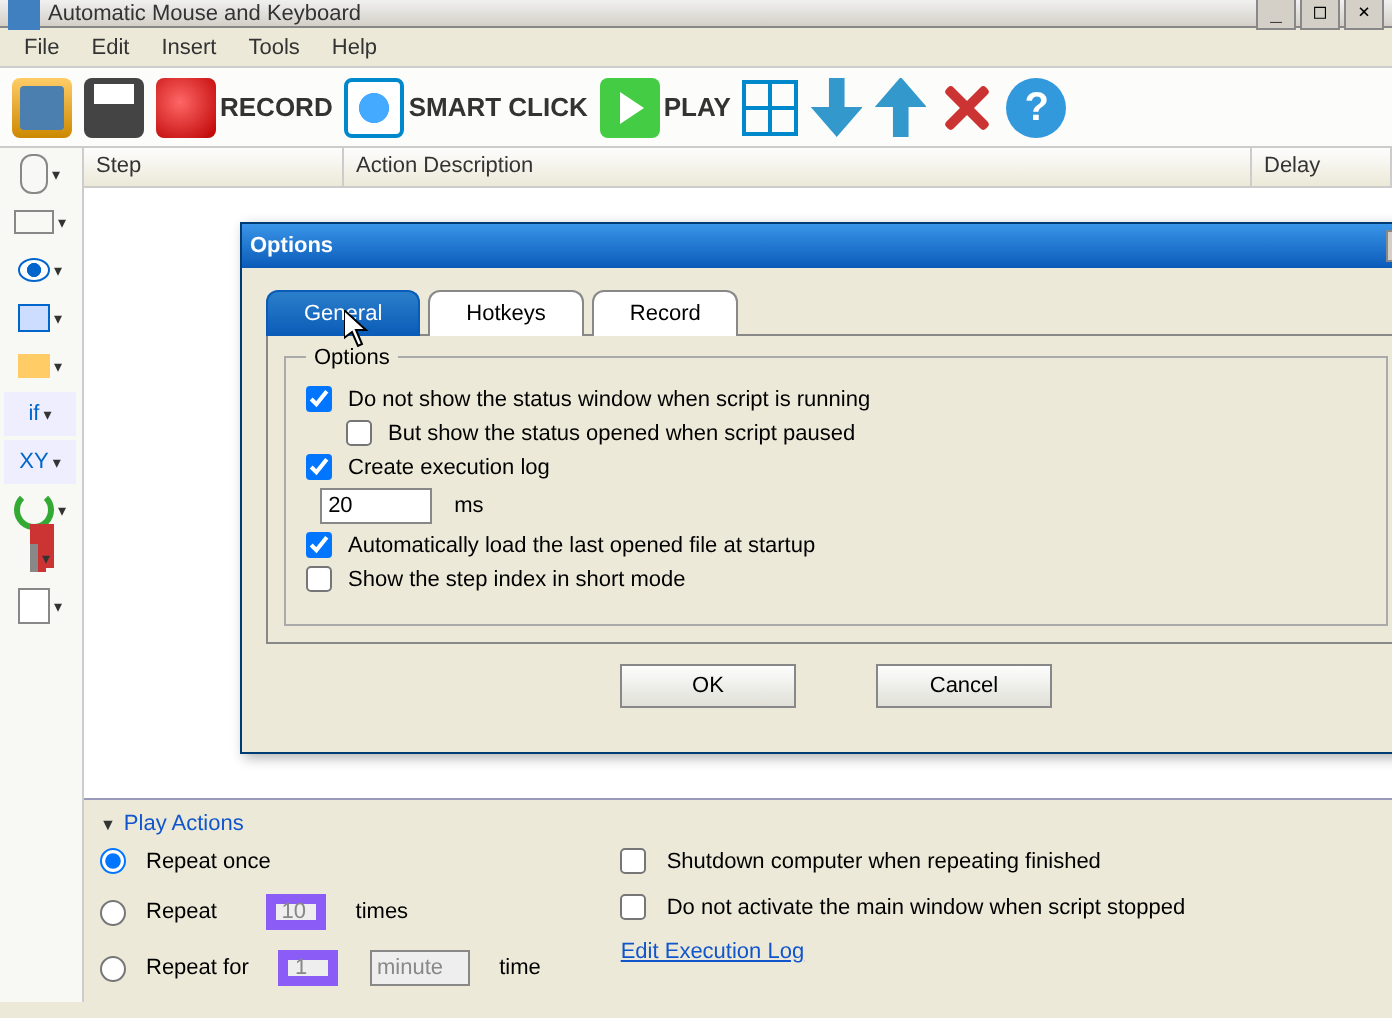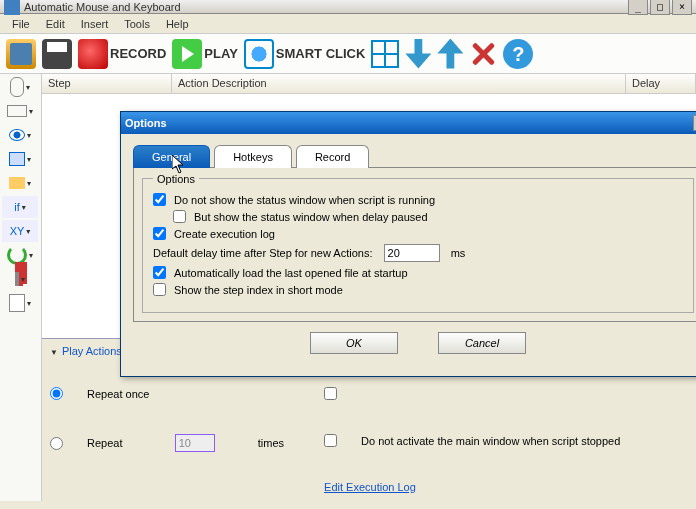--- a/index.html
+++ b/index.html
@@ -59,23 +59,23 @@
 .colheads div { border-right:1px solid #ccc; padding:3px 6px; color:#333; }
 .ch-step{width:130px;} .ch-action{flex:1;} .ch-delay{width:70px;}
 .listarea { flex:1; background:#fff; position:relative; }
 
 
 .playopts { border-top:1px solid #99b; background:#ece9d8; padding:4px 8px 8px; }
 .po-head { color:#15c; padding:2px 0 6px; }
 .po-head::before { content:"▼"; font-size:8px; margin-right:4px; color:#333; }
 .po-body { display:flex; gap:40px; }
 .po-col { display:flex; flex-direction:column; gap:10px; }
-.po-row { display:flex; align-items:center; gap:20px;margin-top:24px; }
+.po-row { display:flex; align-items:center; gap:6px; }
 input[type=radio],input[type=checkbox]{margin-right:4px;}
-.spin{width:40px;height:18px;border:1px solid #8b5cf6;background:#fff;display:inline-flex;align-items:center;padding:0 3px;}
+.spin{width:30px;height:18px;border:5px solid #8b5cf6;background:#fff;display:inline-flex;align-items:center;padding:0 3px;}
 .spin.dis,.sel.dis{background:#eee;color:#888;}
 .sel{width:50px;height:18px;border:1px solid #888;background:#fff;display:inline-flex;align-items:center;padding:0 3px;}
 .link{color:#15c;text-decoration:underline;cursor:pointer;}
 
 
 .dialog { position:absolute; left:120px; top:111px; width:596px; background:#ece9d8; border:1px solid #003c74; box-shadow:2px 2px 6px rgba(0,0,0,.3); }
 .dlg-title { background:linear-gradient(to bottom,#3a95e8,#0a5bb8); color:#fff; height:22px; display:flex; align-items:center; padding:0 4px; font-weight:bold; }
 .dlg-title .t{flex:1;}
 .dlg-close{width:18px;height:16px;background:#d4d0c8;border:1px solid #888;color:#000;text-align:center;line-height:13px;font-size:11px;}
 .dlg-body { padding:10px 12px; }
@@ -83,21 +83,21 @@
 .tab { padding:5px 18px; border:1px solid #888; border-bottom:none; border-radius:6px 6px 0 0; background:#fff; position:relative; top:1px; }
 .tab.active { background:linear-gradient(#2b7fc9,#0a5bb8); color:#fff; border-color:#0a5bb8; }
 .cursor { position:absolute; left:172px; top:155px; width:14px; height:20px; pointer-events:none; z-index:100; }
 .tabpanel { border:1px solid #888; background:#ece9d8; padding:8px; }
 .fieldset { border:1px solid #aaa; padding:8px 10px 12px; margin-top:2px; }
 .fieldset .legend { position:relative; top:-14px; background:#ece9d8; padding:0 4px; display:inline-block; }
 .opt-row { display:flex; align-items:center; gap:4px; margin:4px 0; }
 .opt-row.indent { margin-left:20px; }
 .txtinput { width:56px; height:18px; border:1px solid #888; background:#fff; padding:0 3px; }
 .dlg-btns { display:flex; justify-content:center; gap:40px; padding:10px 0 12px; }
-.btn { width:88px; height:22px; border:1px solid #888; background:linear-gradient(#fdfdfd,#e0e0d8); text-align:center; line-height:20px;font-style:italic; }
+.btn { width:88px; height:22px; border:1px solid #888; background:linear-gradient(#fdfdfd,#e0e0d8); text-align:center; line-height:20px; }
 </style>
 </head>
 <body>
 
 <div class="titlebar">
   <div class="icon"></div>
   <div class="title">Automatic Mouse and Keyboard</div>
   <div class="winbtns">
     <div class="winbtn">_</div>
     <div class="winbtn">□</div>
@@ -118,26 +118,26 @@
       <div class="ico ico-open"></div>
     </div>
   <div class="tbtn">
       <div class="ico ico-save"></div>
     </div>
   <div class="tbtn">
       <div class="ico ico-record"></div>
       <span class="lbl">RECORD</span>
     </div>
   <div class="tbtn">
+      <div class="ico ico-eye"></div>
+      <span class="lbl">SMART CLICK</span>
+    </div>
+  <div class="tbtn">
       <div class="ico ico-play"></div>
       <span class="lbl">PLAY</span>
-    </div>
-  <div class="tbtn">
-      <div class="ico ico-eye"></div>
-      <span class="lbl">SMART CLICK</span>
     </div>
   <div class="tbtn">
       <div class="ico-grid"></div>
     </div>
   <div class="tbtn">
       <div class="ico-arrow arrow-down"></div>
     </div>
   <div class="tbtn">
       <div class="ico-arrow arrow-up"></div>
     </div>
@@ -193,24 +193,26 @@
     <div class="listarea"></div>
     <div class="playopts">
       <div class="po-head">Play Actions</div>
       <div class="po-body">
         <div class="po-col">
           <div class="po-row">
               <input type="radio" name="rp" checked="" style="">
               <span>Repeat once</span>
             </div>
           <div class="po-row"><input type="radio" name="rp" style=""><span>Repeat</span>&nbsp;&nbsp;&nbsp;&nbsp;<span class="spin dis">10</span>&nbsp;<span>times</span></div>
+          <div class="po-row"><input type="radio" name="rp" style=""><span>Repeat for</span>&nbsp;<span class="spin dis">1</span>&nbsp;<span class="sel dis">minute</span>&nbsp;<span>time</span></div>
         </div>
         <div class="po-col">
           <div class="po-row">
               <input type="checkbox" style="">
+              <span>Shutdown computer when repeating finished</span>
             </div>
           <div class="po-row">
               <input type="checkbox" style="">
               <span>Do not activate the main window when script stopped</span>
             </div>
           <div class="po-row">
               <span class="link">Edit Execution Log</span>
             </div>
         </div>
       </div>
@@ -232,27 +234,27 @@
     <div class="tabpanel">
       <div class="fieldset">
         <span class="legend">Options</span>
         <div style="margin-top:-10px">
           <div class="opt-row">
               <input type="checkbox" checked="" style="">
               <span>Do not show the status window when script is running</span>
             </div>
           <div class="opt-row indent">
               <input type="checkbox" style="">
-              <span>But show the status window when delay paused</span>
+              <span>But show the status opened when script paused</span>
             </div>
           <div class="opt-row">
               <input type="checkbox" checked="" style="">
               <span>Create execution log</span>
             </div>
-          <div class="opt-row"><span>Default delay time after Step for new Actions:</span>&nbsp;<input class="txtinput" value="20" style="">&nbsp;<span>ms</span></div>
+          <div class="opt-row">&nbsp;<input class="txtinput" value="20" style="">&nbsp;<span>ms</span></div>
           <div class="opt-row">
               <input type="checkbox" checked="" style="">
               <span>Automatically load the last opened file at startup</span>
             </div>
           <div class="opt-row">
               <input type="checkbox" style="">
               <span>Show the step index in short mode</span>
             </div>
         </div>
       </div>

